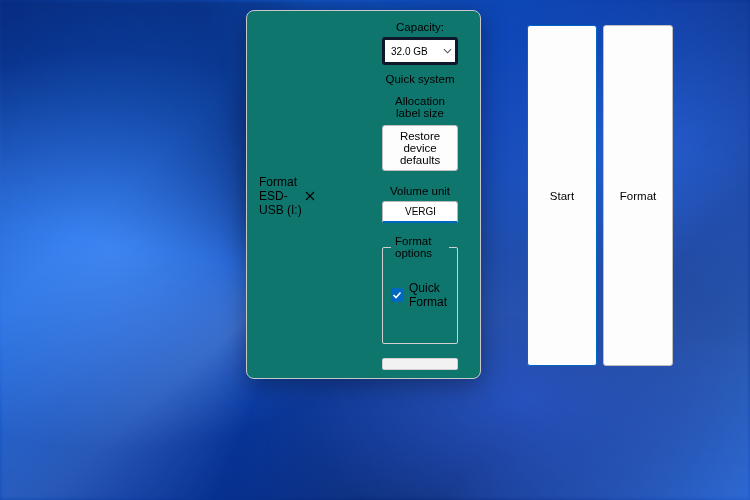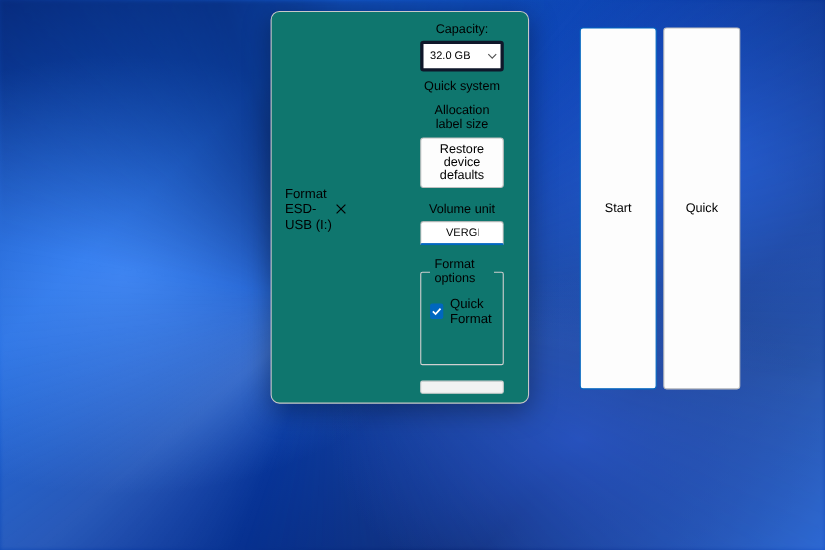--- a/index.html
+++ b/index.html
@@ -151,21 +151,21 @@
     .fieldset-legend {
       font-size: 11.5px;
       padding: 0 4px;
       color: #000;
       margin-top: 36px;
     }
     .checkbox-row {
       display: flex;
       align-items: center;
       gap: 6px;
-      margin-top: 4px;
+      margin-top: 16px;
     }
     .checkbox {
       width: 14px;
       height: 14px;
       border: 1px solid #888;
       border-radius: 2px;
       background: #fff;
       display: flex;
       align-items: center;
       justify-content: center;
@@ -256,16 +256,16 @@
         <span>Quick Format</span>
       </div>
     </fieldset>
 
     <div class="progress-track"></div>
 
   </div>
 
   <div class="button-row">
     <button class="dlg-btn primary">Start</button>
-    <button class="dlg-btn">Quick</button>
+    <button class="dlg-btn">Format</button>
   </div>
 
 </div>
 
 </body></html>

